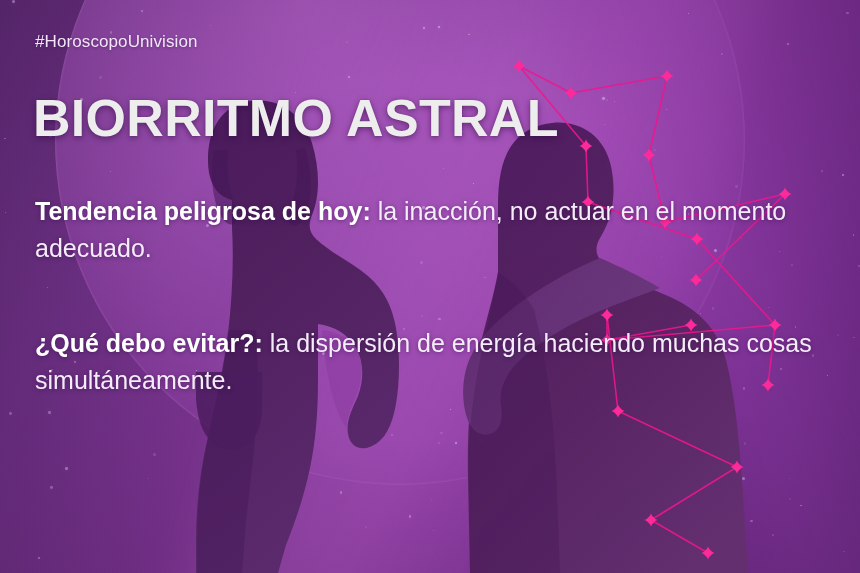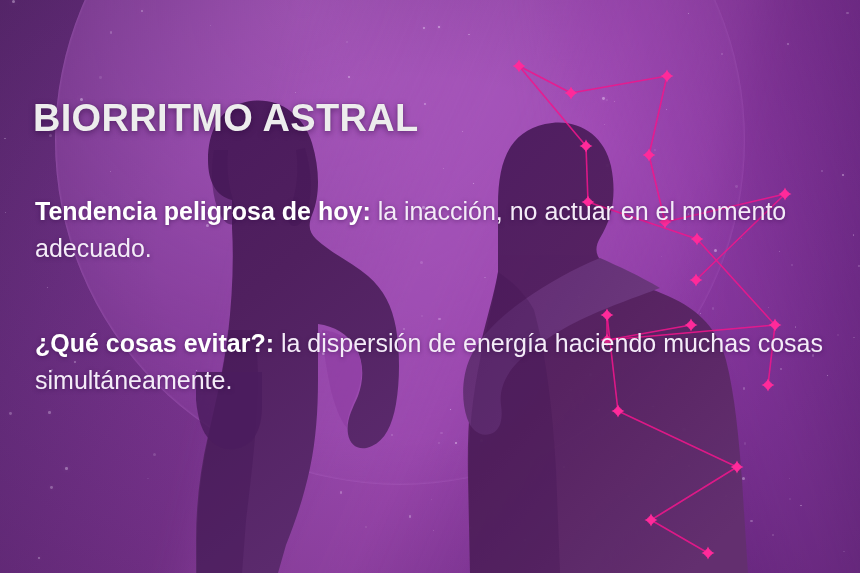--- a/index.html
+++ b/index.html
@@ -84,21 +84,21 @@
     position:absolute;left:0;top:0;width:860px;height:573px;
   }
   #hashtag{
     position:absolute;left:35px;top:32px;
     font-size:17px;font-weight:400;letter-spacing:.1px;
     color:#f2e6f8;
     text-shadow:0 1px 3px rgba(50,10,70,.45);
   }
   #title{
     position:absolute;left:33px;top:96px;
-    font-size:38px;line-height:44px;
+    font-size:52px;line-height:44px;
     font-weight:700;
     letter-spacing:.3px;
     color:#ededed;
     transform:scaleX(1.0);
     transform-origin:left top;
     text-shadow:0 2px 6px rgba(45,8,62,.55), 0 0 1px rgba(45,8,62,.5);
     white-space:nowrap;
   }
   .para{
     position:absolute;left:35px;
@@ -465,25 +465,26 @@
         </g>
         <g>
           <circle cx="708" cy="553" r="4.2" fill="#ff2a9a" opacity="0.30"></circle>
           <path d="M708,546.5 Q709.7,551.3 714.5,553 Q709.7,554.7 708,559.5 Q706.3,554.7 701.5,553 Q706.3,551.3 708,546.5Z" fill="#ff2a9a"></path>
         </g>
       </g>
   </svg>
 
   <div id="content">
 
+    <div id="hashtag">#HoroscopoUnivision</div>
 
     <div id="title">BIORRITMO ASTRAL</div>
 
     <div class="para" id="para1">
       <b>Tendencia peligrosa de hoy:</b><span> la inacción, no actuar en el momento adecuado.</span>
     </div>
 
     <div class="para" id="para2">
-      <b>¿Qué cosas evitar?:</b><span> la dispersión de energía haciendo muchas cosas simultáneamente.</span>
+      <b>¿Qué debo evitar?:</b><span> la dispersión de energía haciendo muchas cosas simultáneamente.</span>
     </div>
 
   </div>
 </div>
 
 </body></html>

